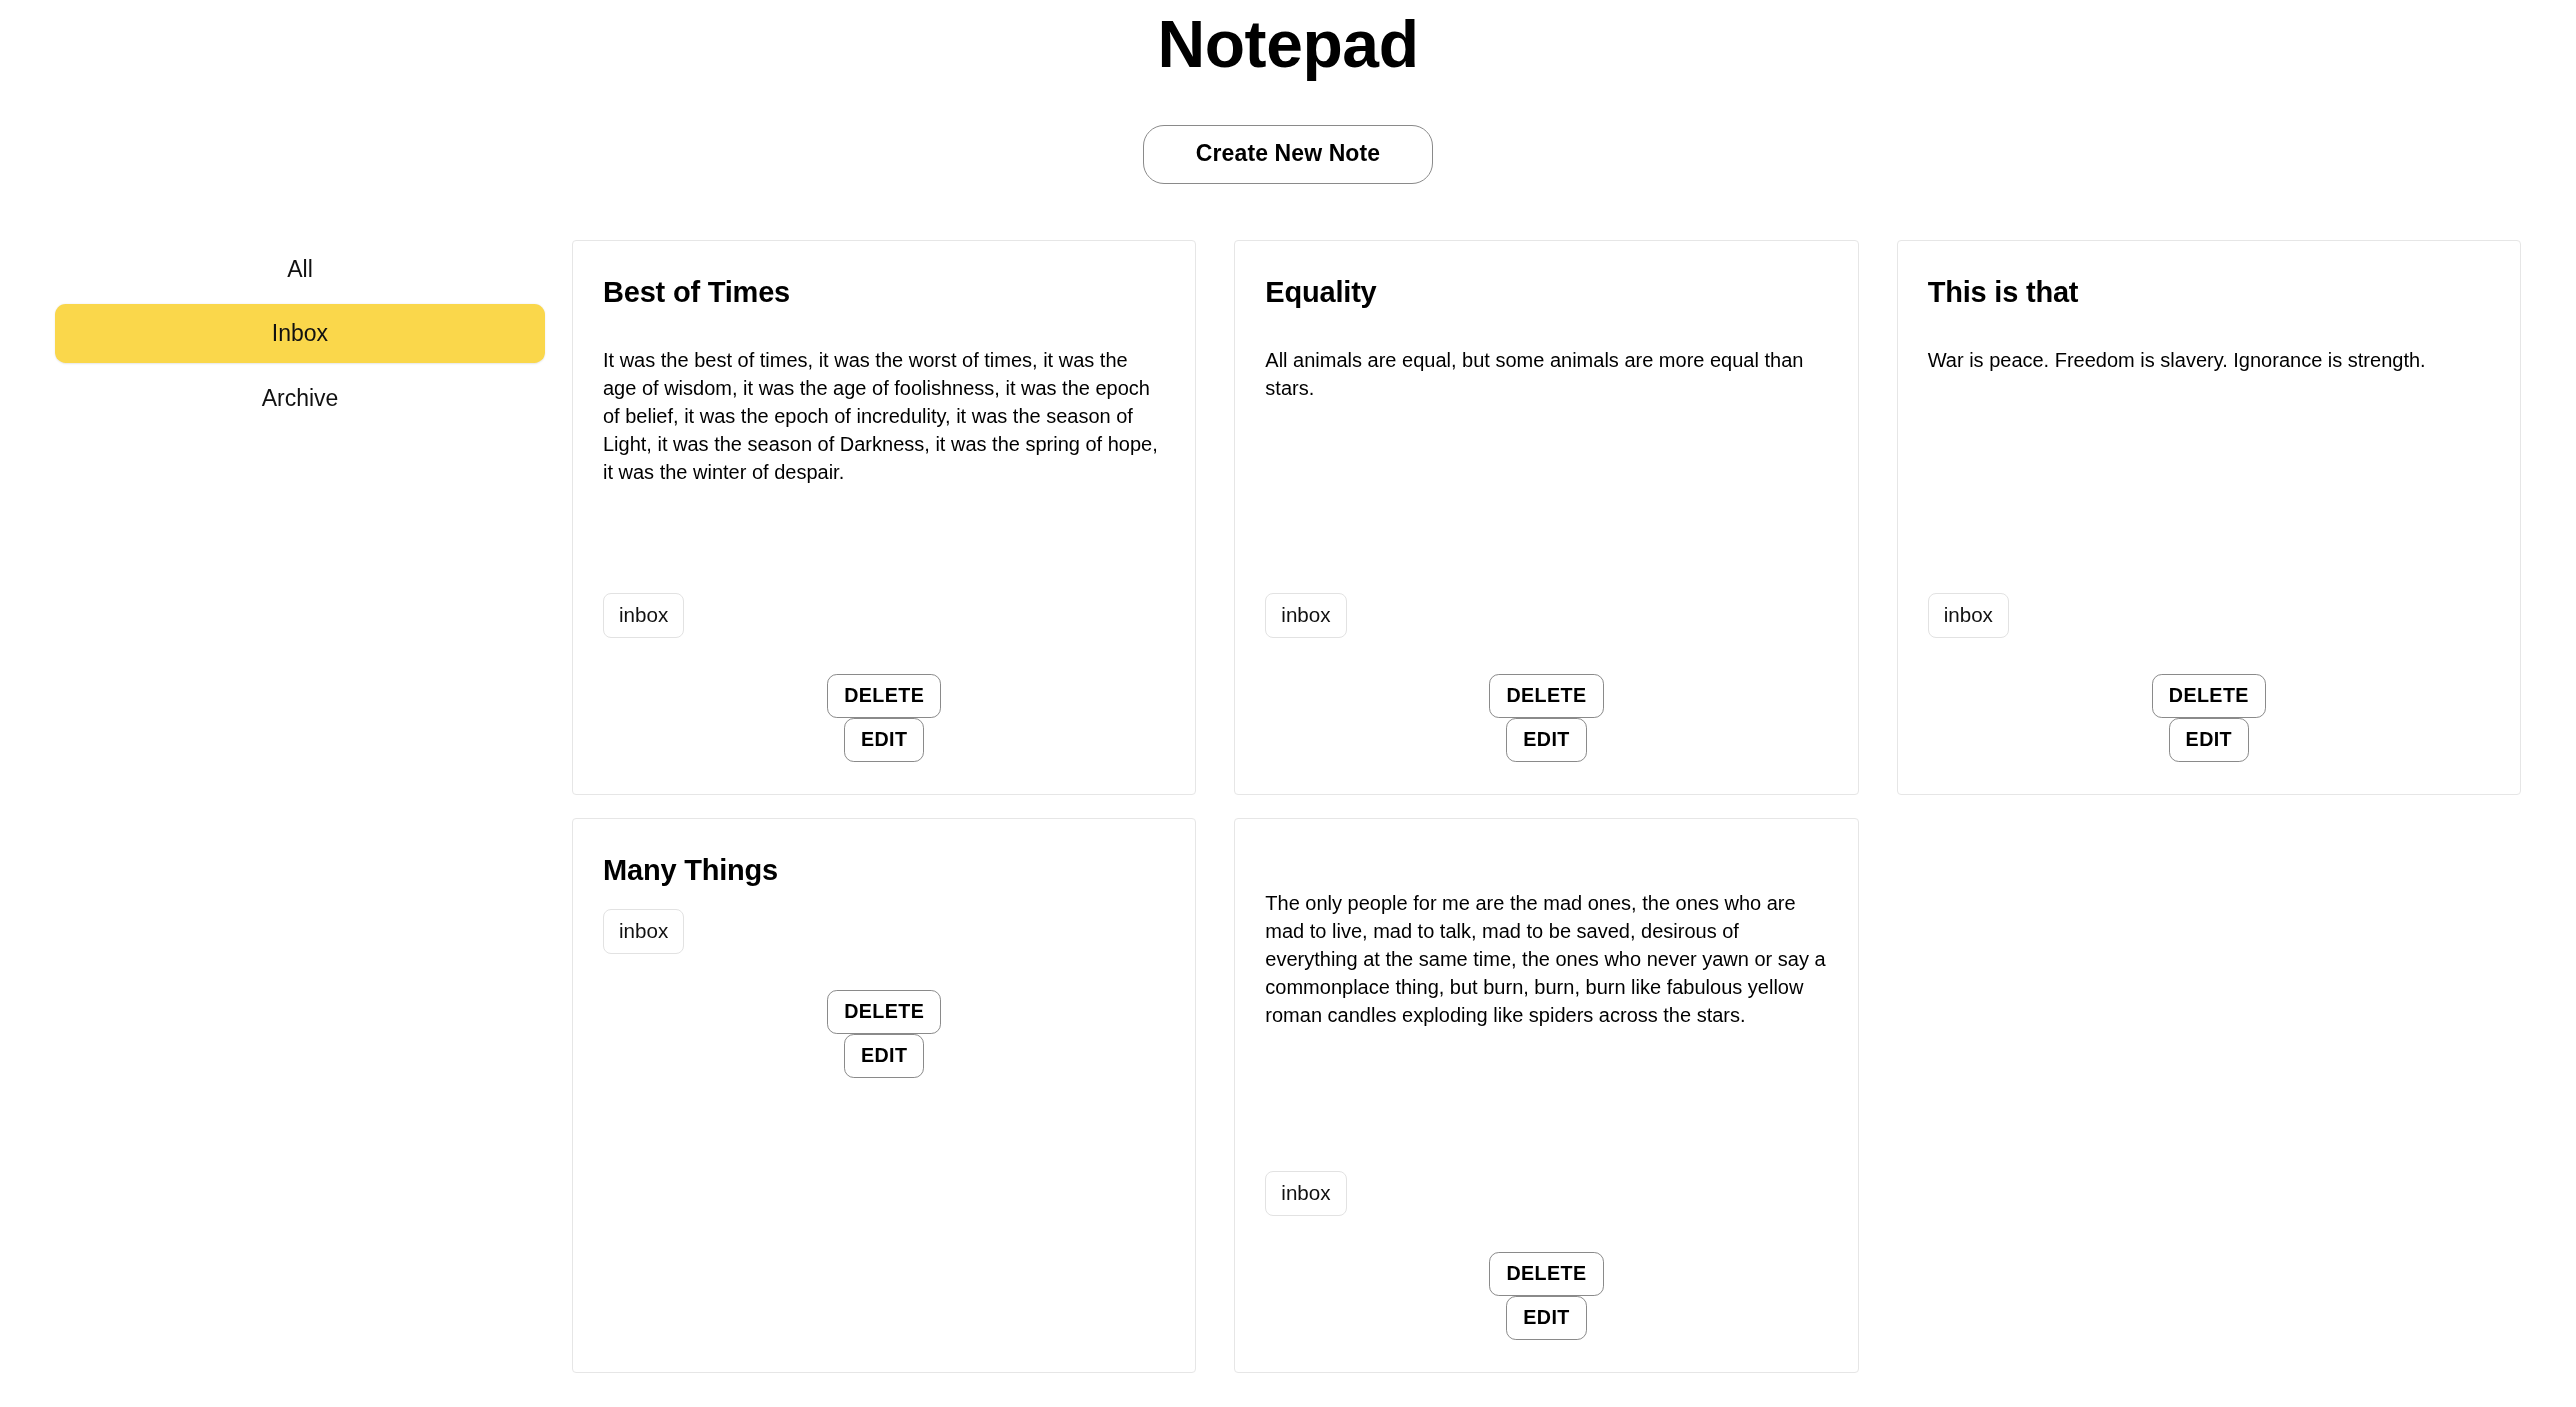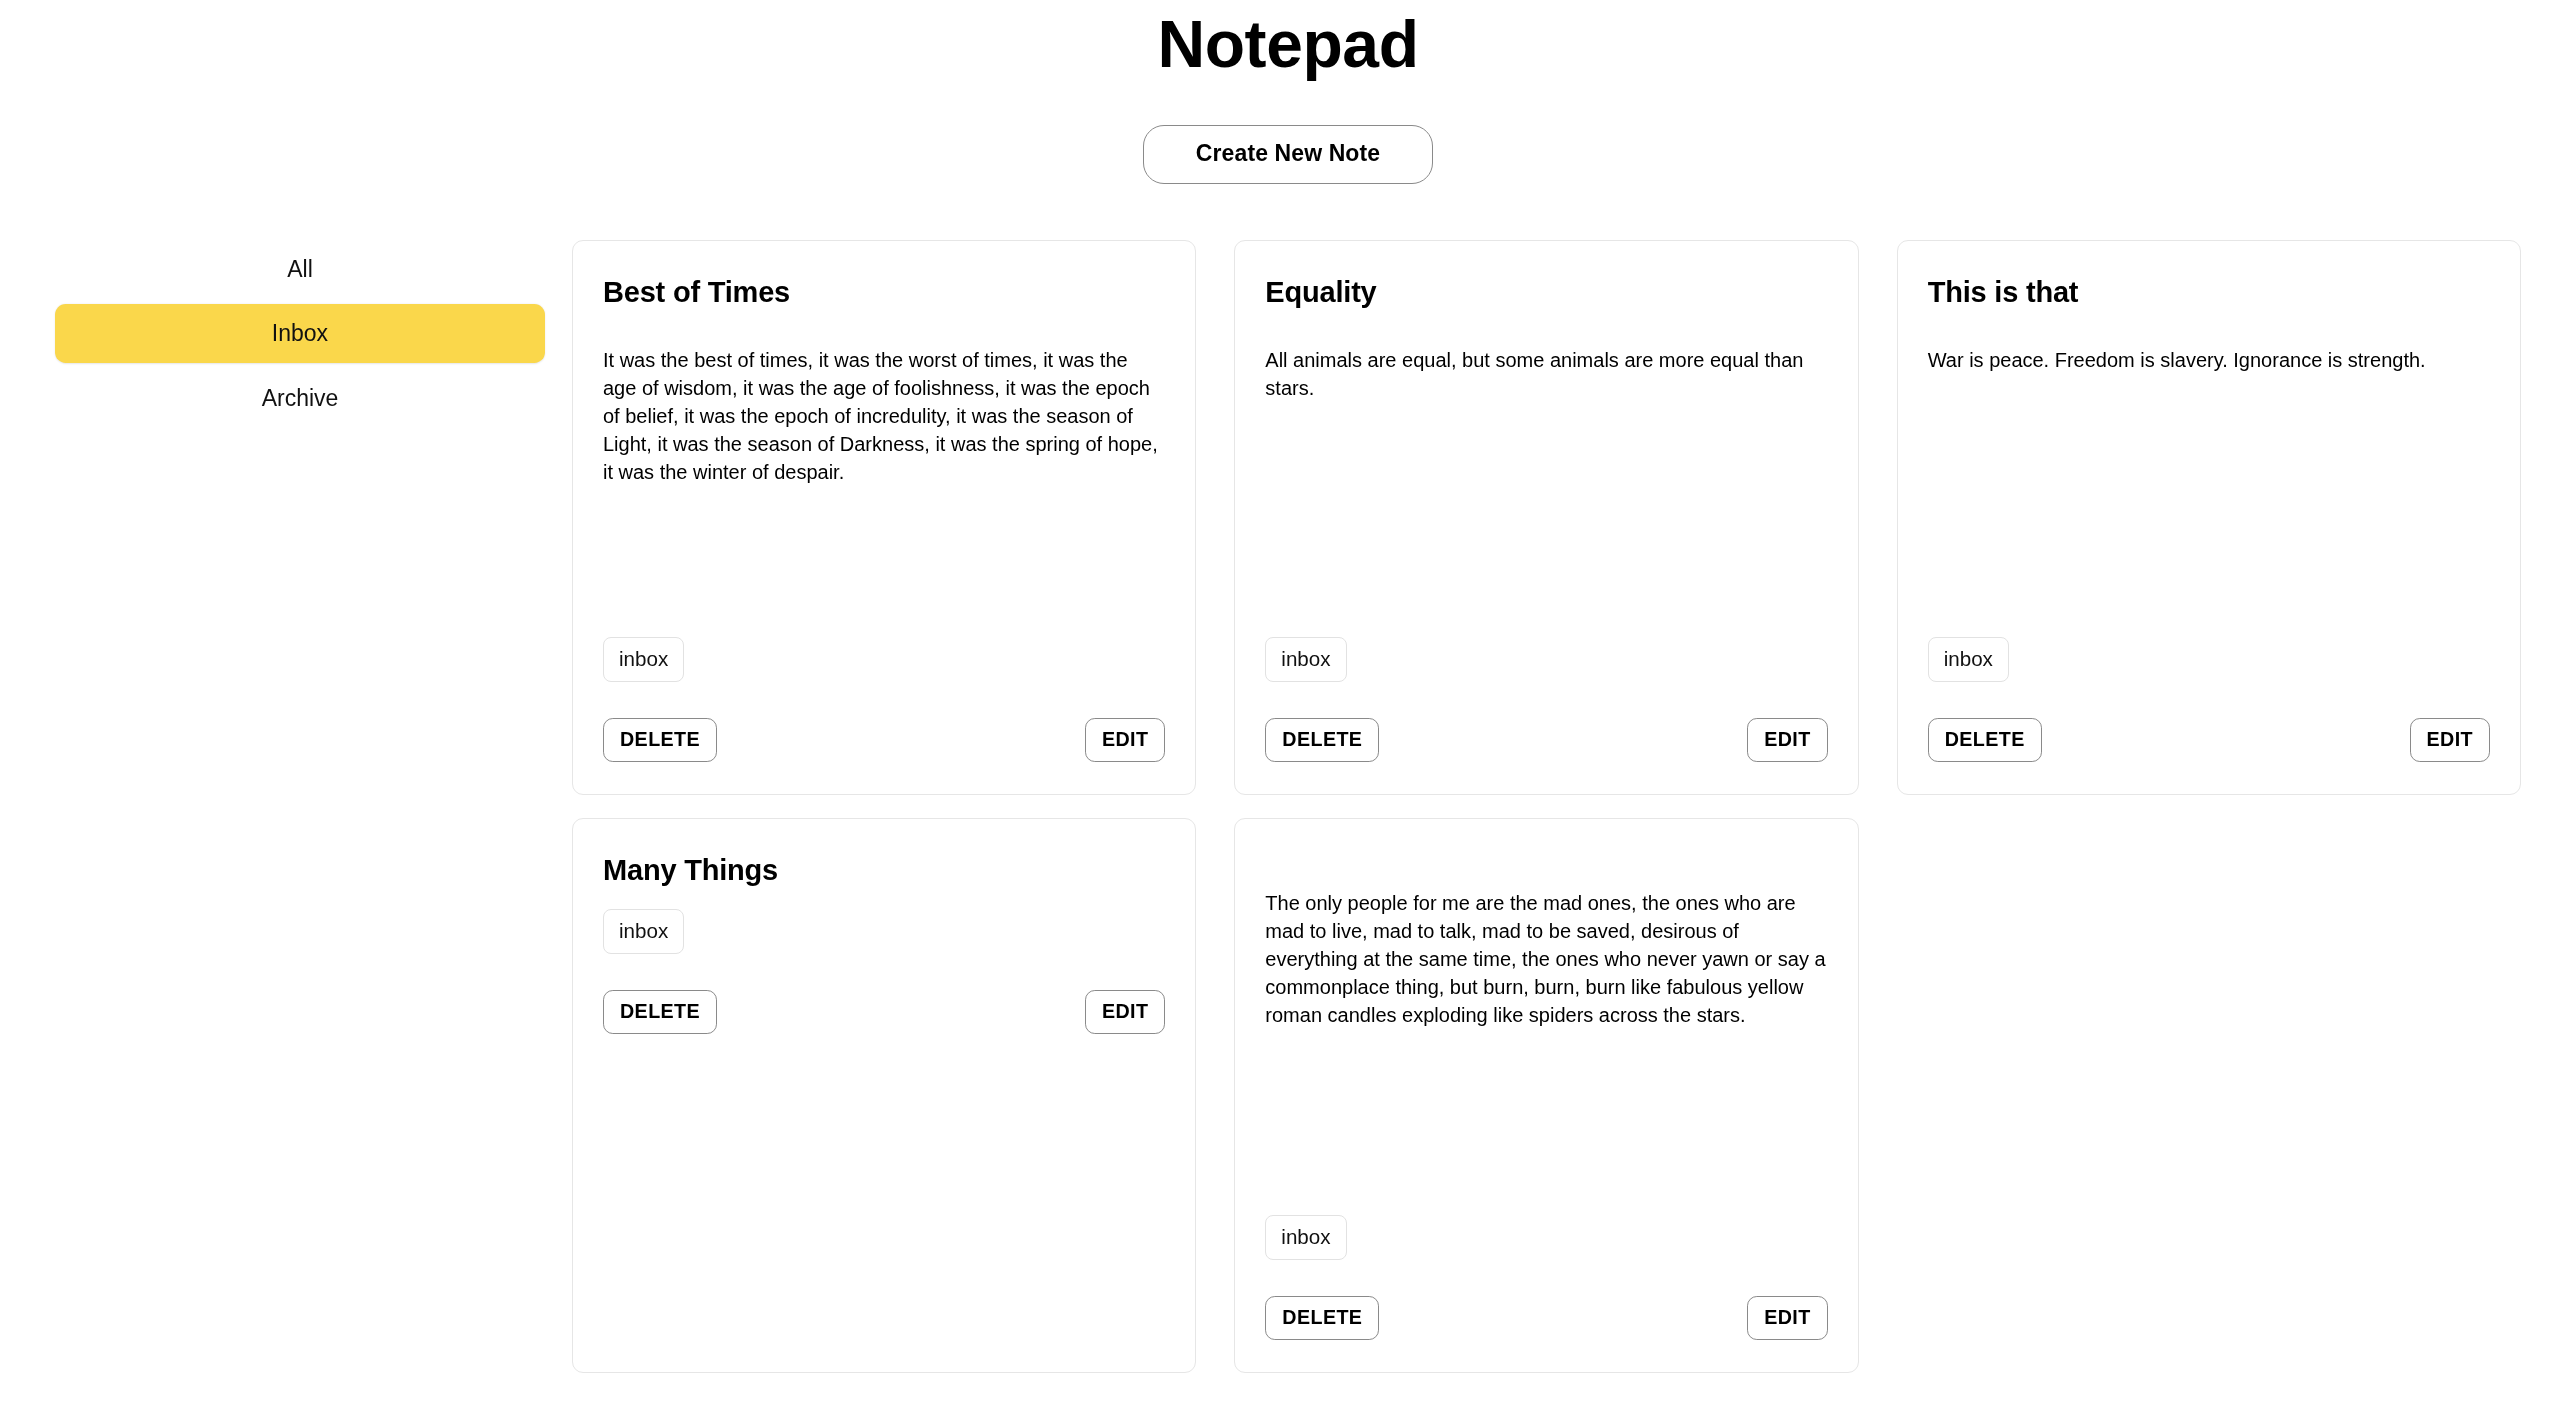--- a/index.html
+++ b/index.html
@@ -94,21 +94,21 @@
   .notes-grid {
     display: grid;
     grid-template-columns: repeat(3, 1fr);
     column-gap: 38px;
     row-gap: 23px;
     align-items: start;
   }
   .note-card {
     background: #ffffff;
     border: 1.8px solid #e6e6e6;
-    border-radius: 11px;
+    border-radius: 4px;
     padding: 34px 30px 32px 30px;
     display: flex;
     flex-direction: column;
     min-height: 555px;
   }
   .note-title {
     font-size: 29px;
     font-weight: 700;
     line-height: 1.2;
     margin: 0 0 0 0;
@@ -137,20 +137,21 @@
     border-radius: 8px;
     padding: 10.7px 15px 11.6px 15px;
     cursor: pointer;
     font-family: "Liberation Sans", sans-serif;
   }
   .note-actions {
     display: flex;
     justify-content: space-between;
     align-items: center;
     margin-top: 36px;
+    flex-direction: column;
   }
   .action-btn {
     font-family: "Liberation Sans", sans-serif;
     font-size: 19.7px;
     font-weight: 700;
     letter-spacing: 0.4px;
     color: #000;
     background: #ffffff;
     border: 1.8px solid #8a8a8a;
     border-radius: 9.8px;

